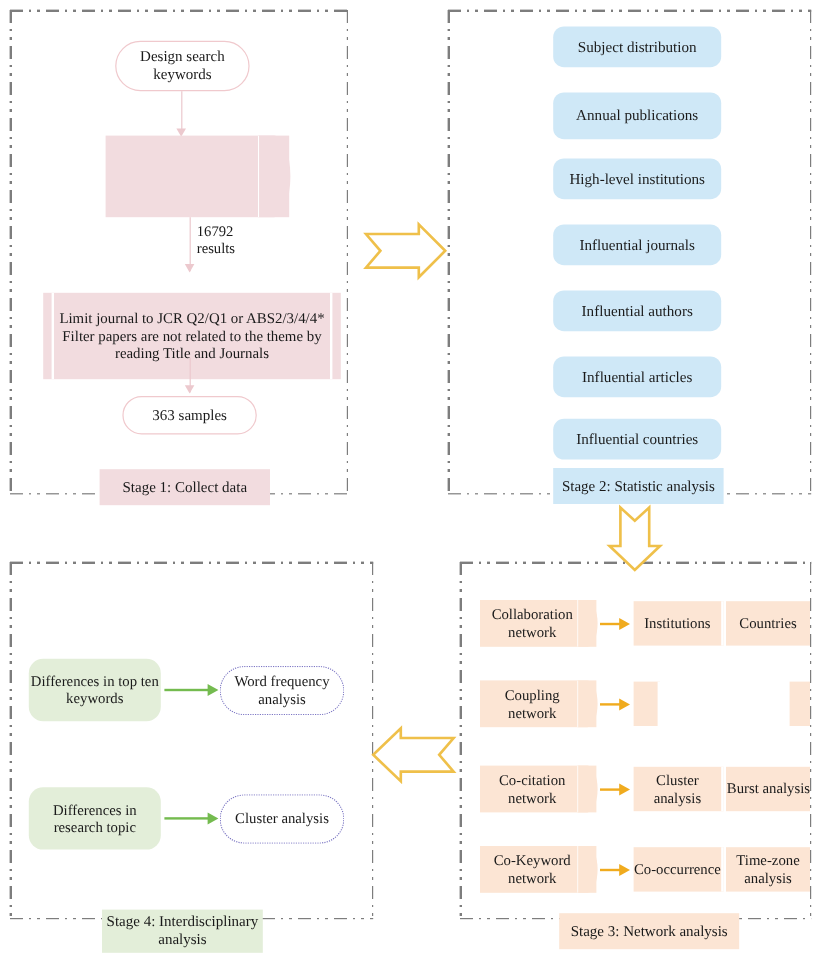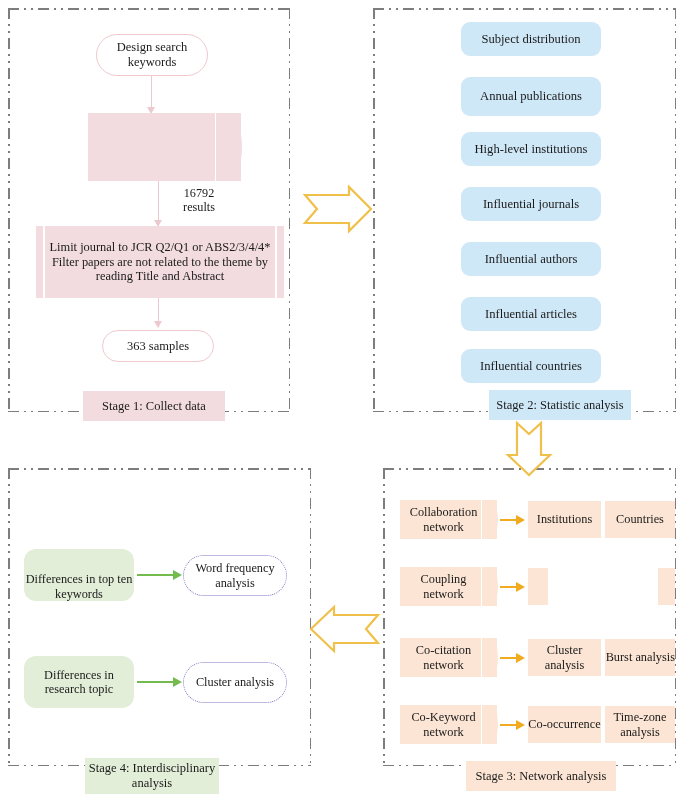--- a/index.html
+++ b/index.html
@@ -41,39 +41,39 @@
   .cyl{
     background:#f2dcdf;font-size:12.6px;
   }
   .cyl .cyl-cap{
     position:absolute;right:-1px;top:0;bottom:0;width:26px;
     border-left:1.1px solid #ffffff;
     border-radius:0 50% 50% 0/0 50% 50% 0;
     background:#f2dcdf;
   }
   .predef{
-    background:#f2dcdf;font-size:12.4px;
+    background:#f2dcdf;font-size:12.4px;margin-top:18px;
   }
   .predef .bar-l,.predef .bar-r{
     position:absolute;top:0;bottom:0;width:2px;background:#ffffff;
   }
   .predef .bar-l{left:7px;}
   .predef .bar-r{right:7px;}
 
   .blue-pill{
     background:#cfe8f7;border-radius:9px;font-size:12.6px;
   }
   .stage-label{
     position:absolute;box-sizing:border-box;
     display:flex;align-items:center;justify-content:center;
     text-align:center;font-size:12.5px;line-height:1.2;
     z-index:4;
   }
   .lbl-pink{background:#f2dcdf;}
-  .lbl-blue{background:#cfe8f7;margin-left:28px;}
+  .lbl-blue{background:#cfe8f7;}
   .lbl-peach{background:#fce5d4;}
   .lbl-green{background:#e3eed9;}
 
   .green-box{
     background:#e3eed9;border-radius:12px;font-size:12.3px;
   }
   .dotbox{
     background:#ffffff;border:1.6px dotted #7d77c4;border-radius:22px;
     font-size:12.3px;
   }
@@ -91,21 +91,21 @@
     background:#fce5d4;font-size:12.3px;
   }
 
   .vline{position:absolute;background:#ecc9ce;width:1.1px;}
   .vtri{
     position:absolute;width:0;height:0;
     border-left:4.5px solid transparent;border-right:4.5px solid transparent;
     border-top:7px solid #ecc9ce;
   }
   .note{
-    position:absolute;font-size:12.2px;text-align:center;line-height:1.18;
+    position:absolute;font-size:12.2px;text-align:left;line-height:1.18;
   }
   .garrow{position:absolute;}
   .garrow .shaft{position:absolute;height:2px;background:#74bb4f;left:0;top:4px;}
   .garrow .head{
     position:absolute;right:0;top:0;width:0;height:0;
     border-top:5px solid transparent;border-bottom:5px solid transparent;
     border-left:9px solid #74bb4f;
   }
   .sm-arrow{position:absolute;}
   .sm-arrow .shaft{position:absolute;height:2px;background:#f0ab1e;left:0;top:4px;}
@@ -143,21 +143,21 @@
     <div>16792</div>
     <div>results</div>
   </div>
 
   <div class="node predef" style="left:28px;top:218px;width:248px;height:72px;position:absolute;">
     <div class="bar-l"></div>
     <div class="bar-r"></div>
     <div style="position:relative;z-index:2;">
       <div>Limit journal to JCR Q2/Q1 or ABS2/3/4/4*</div>
       <div>Filter papers are not related to the theme by</div>
-      <div>reading Title and Abstract</div>
+      <div>reading Title and Journals</div>
     </div>
   </div>
 
   <div class="vline" style="left:150px;top:290px;height:29px;"></div>
   <div class="vtri" style="left:146px;top:313px;"></div>
 
   <div class="node stadium" style="left:94px;top:322px;width:112px;height:32px;">
     <span>363 samples</span>
   </div>
 </div>
@@ -198,21 +198,21 @@
 <div class="stage-label lbl-blue" style="left:461px;top:390px;width:142px;height:30px;">
   <span>Stage 2: Statistic analysis</span>
 </div>
 
 <div class="panel" style="left:8px;top:468px;width:303px;height:298px;">
   <div class="dashdot-top"></div>
   <div class="dashdot-bottom"></div>
   <div class="dashdot-left"></div>
   <div class="dashdot-right"></div>
 
-  <div class="node green-box" style="left:16px;top:81px;width:110px;height:52px;align-items:flex-end;">
+  <div class="node green-box" style="left:16px;top:81px;width:110px;height:52px;">
     <span>Differences in top ten keywords</span>
   </div>
   <div class="garrow" style="left:129px;top:102px;width:45px;height:10px;">
     <div class="shaft" style="width:37px;"></div>
     <div class="head"></div>
   </div>
   <div class="node dotbox" style="left:175px;top:87px;width:104px;height:41px;">
     <span>Word frequency analysis</span>
   </div>
 

